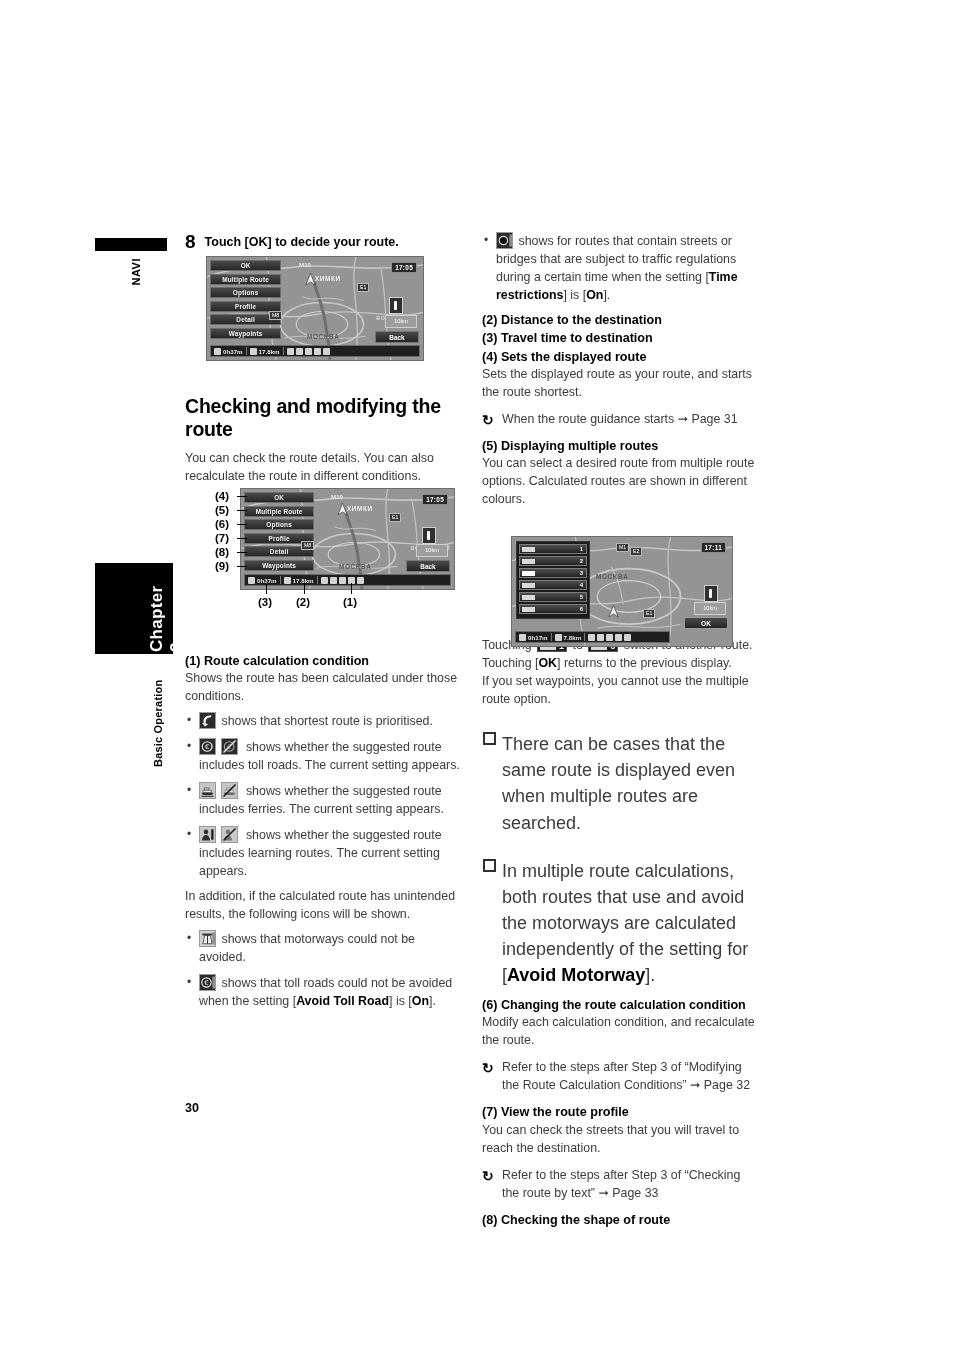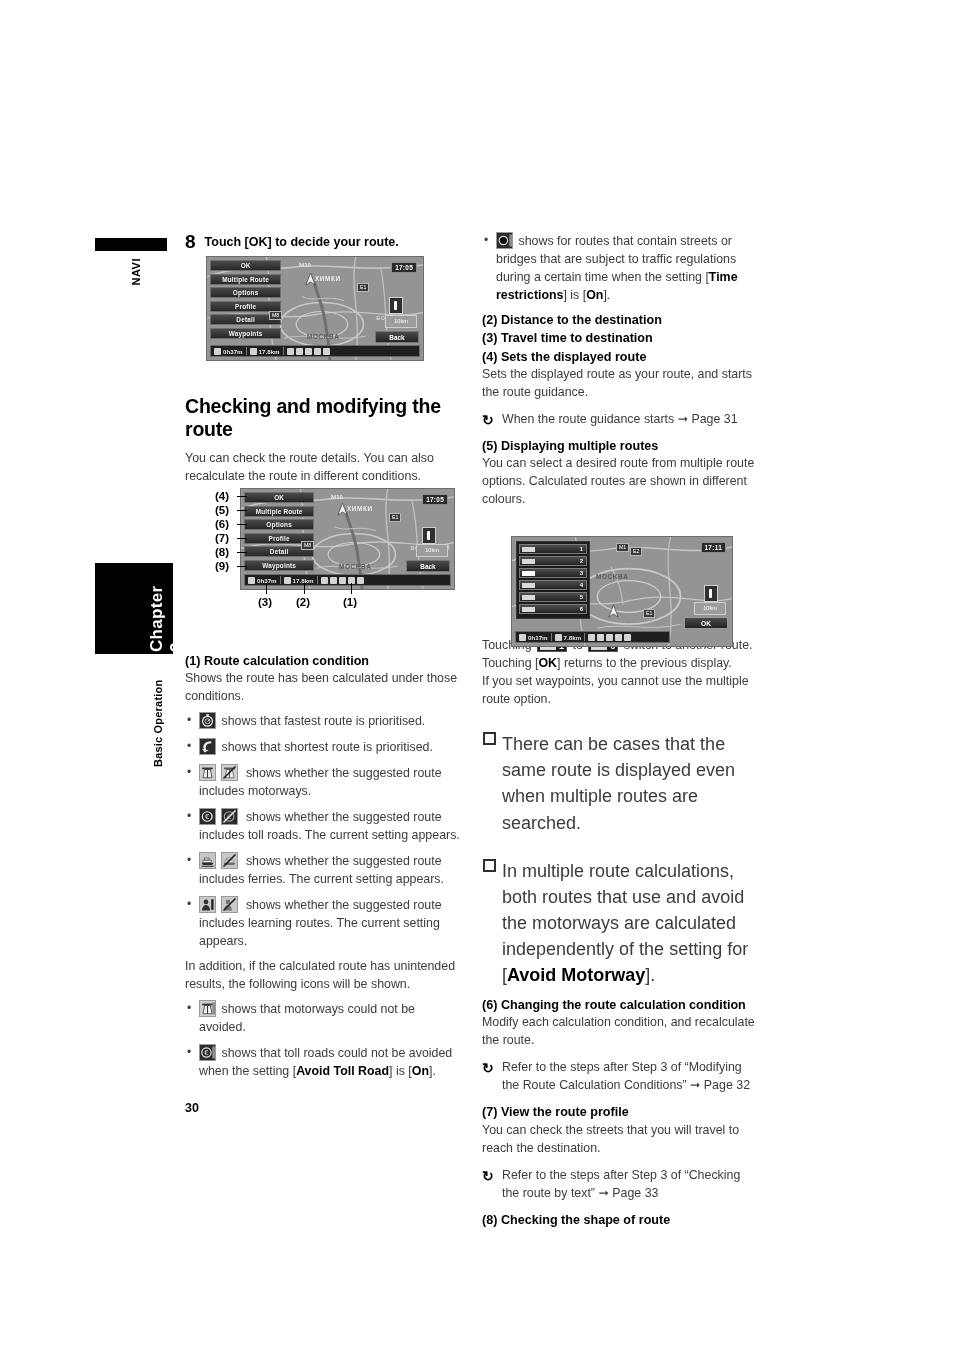--- a/index.html
+++ b/index.html
@@ -191,48 +191,23 @@
     <div class="sub-center">Route confirmation screen</div>
 
     <div style="height:136px"></div>
 
     <h3 class="num first">(1) Route calculation condition</h3>
     <p class="body">Shows the route has been calculated under those conditions.</p>
 
     <ul class="bul">
       <li>
         <span class="ic"><svg viewBox="0 0 20 20">
-              <circle cx="10" cy="11" r="6.6" fill="none" stroke="#e8e8e8" stroke-width="1.6"></circle>
-              <circle cx="10" cy="11" r="3.3" fill="none" stroke="#d0d0d0" stroke-width="1.2"></circle>
-              <rect x="8.4" y="1.6" width="3.4" height="2.6" fill="#e8e8e8"></rect>
-              <line x1="10" y1="11" x2="13" y2="8.4" stroke="#fff" stroke-width="1.3"></line>
-            </svg></span>
-        <span>shows that fastest route is prioritised.</span>
-      </li>
-      <li>
-        <span class="ic"><svg viewBox="0 0 20 20">
               <path d="M15 3 C6 3 3.5 8 5 14 L2.5 13 L6.5 18 L11.5 14.5 L8 14.2 C6.8 9.5 9 5.6 15 5.6 Z" fill="#ededed"></path>
             </svg></span>
         <span>shows that shortest route is prioritised.</span>
-      </li>
-      <li>
-        <span class="ic lt"><svg viewBox="0 0 20 20">
-              <rect width="20" height="20" fill="#cfcfcf"></rect>
-              <path d="M4 17 L6.2 6 H13.8 L16 17 Z" fill="#f2f2f2" stroke="#333" stroke-width="1"></path>
-              <rect x="9.3" y="6" width="1.4" height="11" fill="#333"></rect>
-              <rect x="3" y="3.4" width="14" height="2.4" fill="#333"></rect>
-            </svg></span>
-        <span class="ic lt ic2"><svg viewBox="0 0 20 20">
-              <rect width="20" height="20" fill="#cfcfcf"></rect>
-              <path d="M4 17 L6.2 6 H13.8 L16 17 Z" fill="#f2f2f2" stroke="#555" stroke-width="1"></path>
-              <rect x="9.3" y="6" width="1.4" height="11" fill="#555"></rect>
-              <rect x="3" y="3.4" width="14" height="2.4" fill="#555"></rect>
-              <line x1="2" y1="18" x2="18" y2="2" stroke="#1c1c1c" stroke-width="2.2"></line>
-            </svg></span>
-        <span>shows whether the suggested route includes motorways.</span>
       </li>
       <li>
         <span class="ic"><svg viewBox="0 0 20 20">
               <circle cx="9.5" cy="10" r="6.4" fill="none" stroke="#ededed" stroke-width="1.5"></circle>
               <text x="9.5" y="13.6" font-size="9" fill="#ededed" text-anchor="middle" font-family="DejaVu Sans">€</text>
               <path d="M14 5 a6.4 6.4 0 0 1 0 10" fill="none" stroke="#bdbdbd" stroke-width="1.2"></path>
             </svg></span>
         <span class="ic ic2"><svg viewBox="0 0 20 20">
               <circle cx="9.5" cy="10" r="6.4" fill="none" stroke="#a8a8a8" stroke-width="1.5"></circle>
               <text x="9.5" y="13.4" font-size="8.5" fill="#a8a8a8" text-anchor="middle" font-family="DejaVu Sans">€</text>
@@ -306,21 +281,21 @@
               <circle cx="8.5" cy="10" r="5.6" fill="#111" stroke="#d8d8d8" stroke-width="1.6"></circle>
               <rect x="16.4" y="2" width="3.6" height="16" fill="#8d8d8d"></rect>
             </svg></span>
         <span><span>shows for routes that contain streets or bridges that are subject to traffic regulations during a certain time when the setting [</span><b>Time restrictions</b><span>] is [</span><b>On</b><span>].</span></span>
       </li>
     </ul>
 
     <h3 class="num" style="margin-top:6px">(2) Distance to the destination</h3>
     <h3 class="num" style="margin-top:2px">(3) Travel time to destination</h3>
     <h3 class="num" style="margin-top:2px">(4) Sets the displayed route</h3>
-    <p class="body">Sets the displayed route as your route, and starts the route guidance.</p>
+    <p class="body">Sets the displayed route as your route, and starts the route shortest.</p>
 
     <div class="ref">
       <span class="gl">↻</span>
       <span>When the route guidance starts ➞ Page 31</span>
     </div>
 
     <h3 class="num">(5) Displaying multiple routes</h3>
     <p class="body">You can select a desired route from multiple route options. Calculated routes are shown in different colours.</p>
 
     <div style="height:122px"></div>

